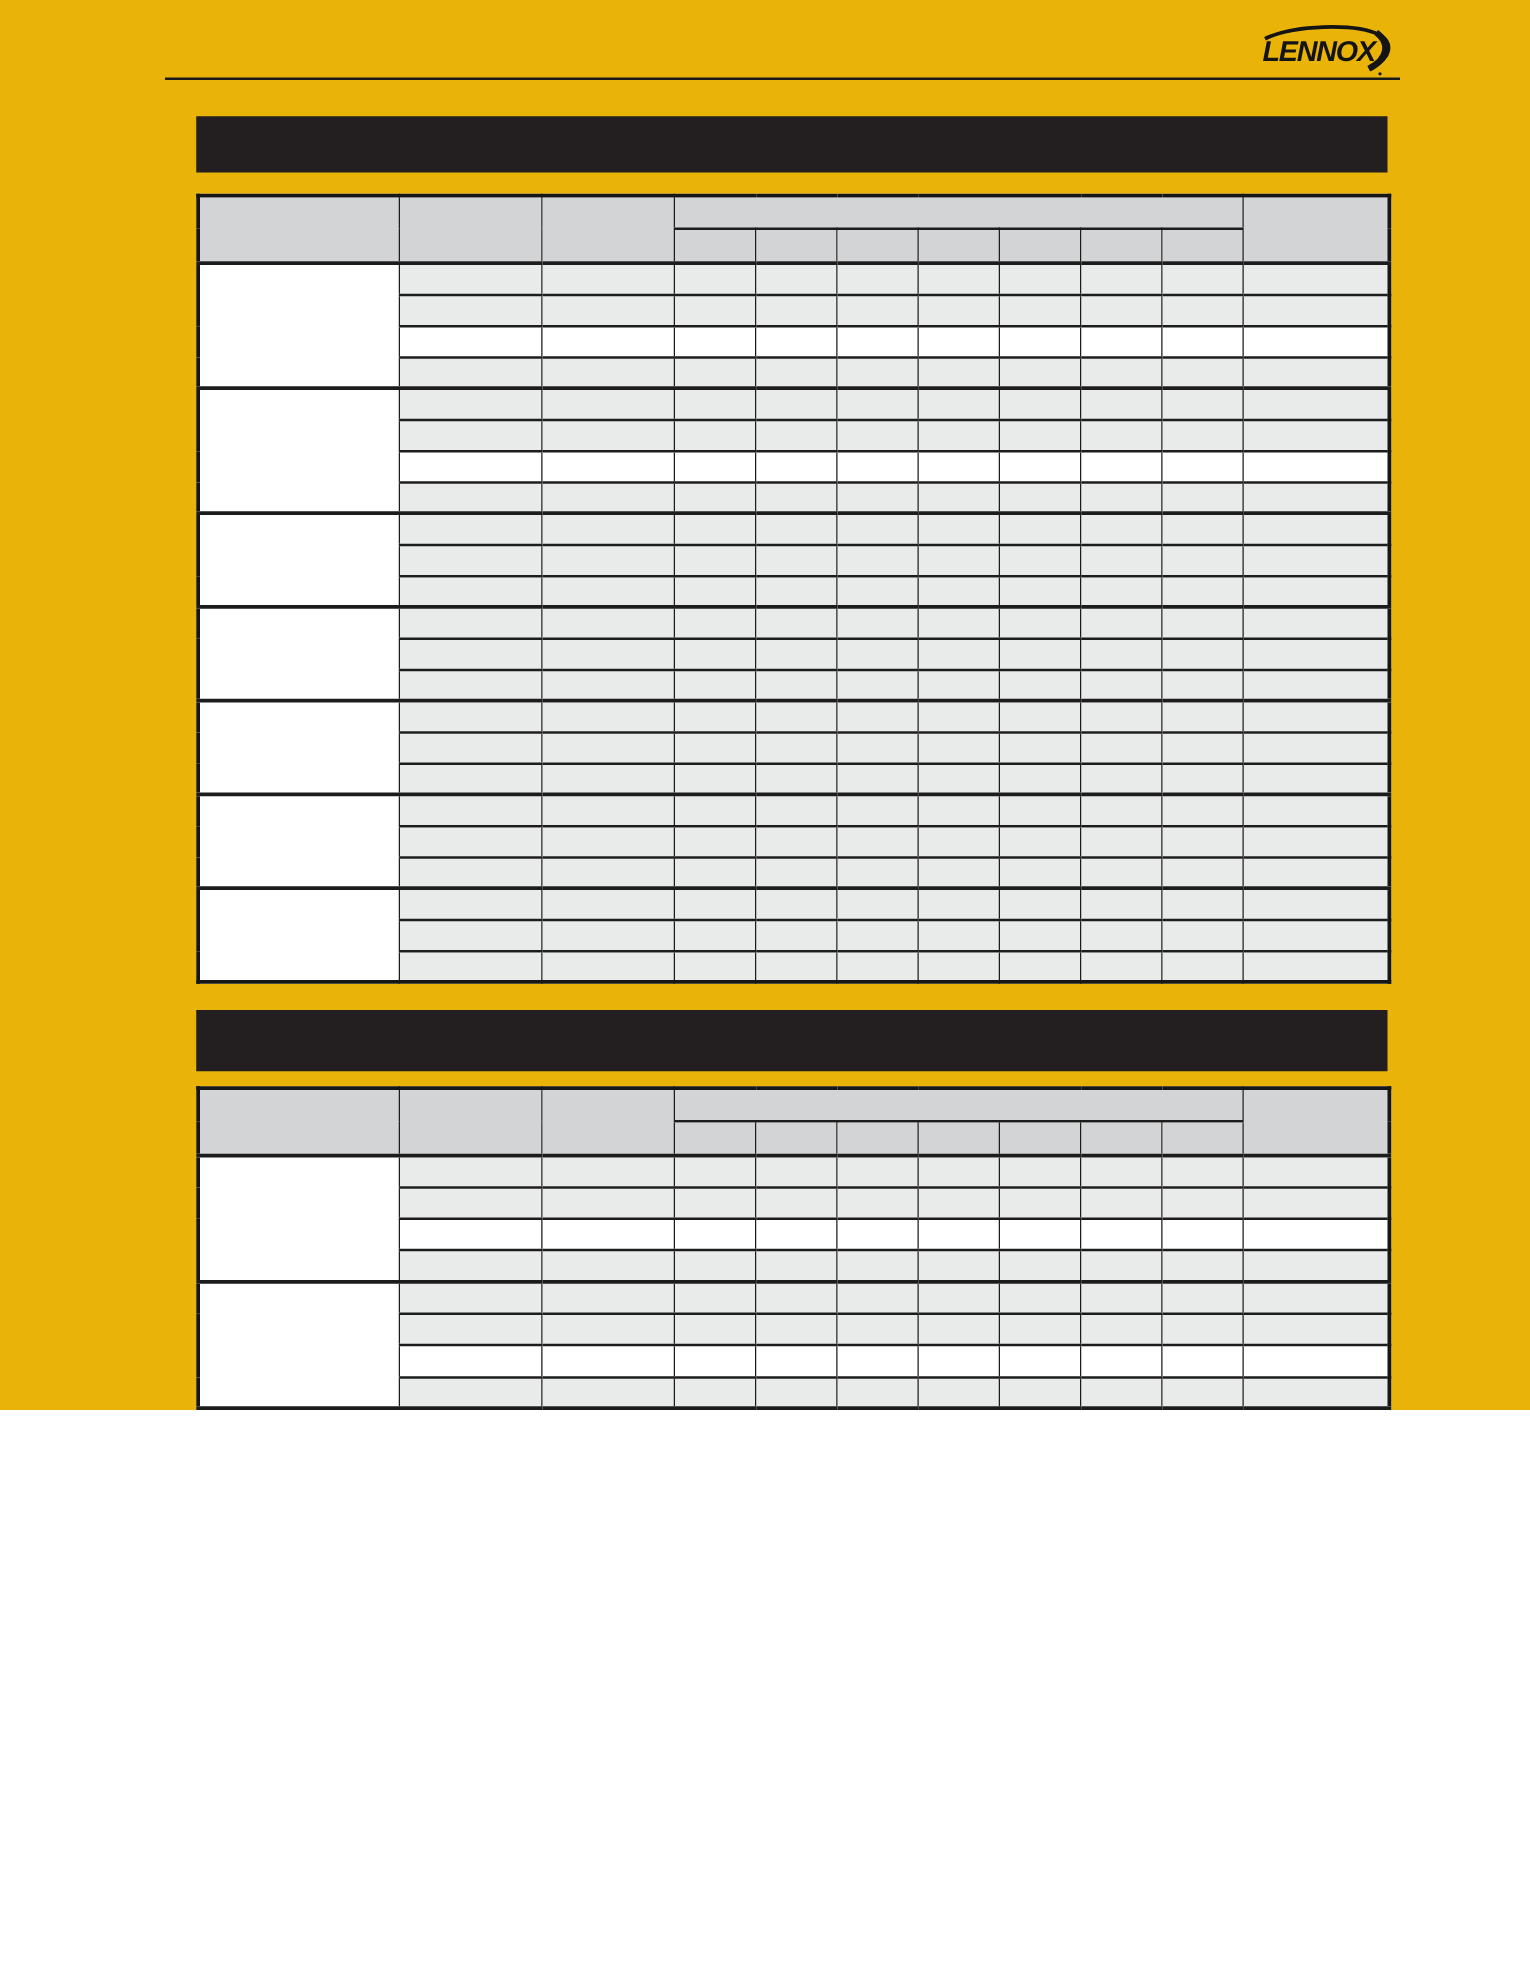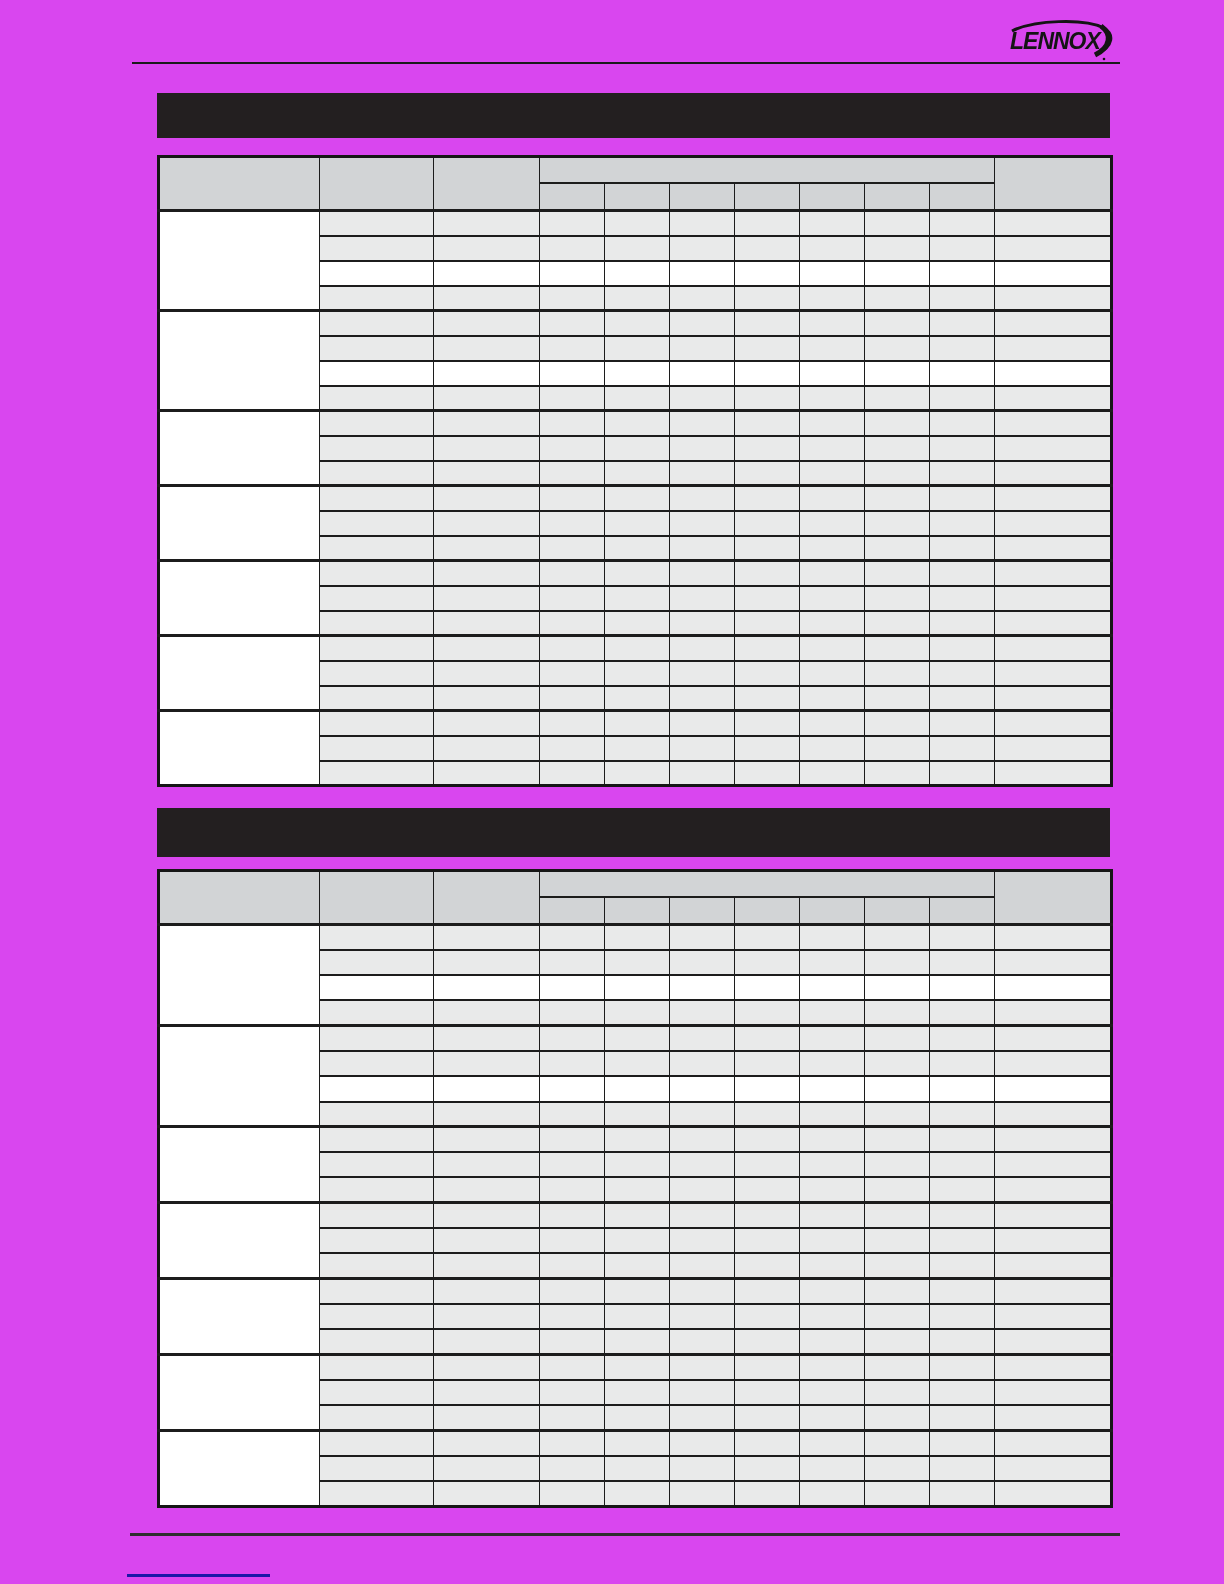--- a/index.html
+++ b/index.html
@@ -1,19 +1,19 @@
 <!DOCTYPE html>
 <html><head>
 <meta charset="utf-8">
 <style>
   html,body{margin:0;padding:0;background:#ffffff;}
   .page{
     position:relative;
-    width:1224px;height:1584px;
-    background:#d946ef;
+    width:1224px;height:1128px;
+    background:#eab308;
     font-family:"Liberation Sans", sans-serif;
     overflow:hidden;
     text-align:right;
   }
   .top-rule{position:absolute;left:132px;top:62px;width:988px;height:2px;background:#1a1a1a;}
   .logo-wrap{position:absolute;left:1000px;top:18px;width:118px;height:46px;}
   .title-bar{
     position:absolute;left:157px;width:953px;background:#231f20;
     color:#231f20;overflow:hidden;
   }

